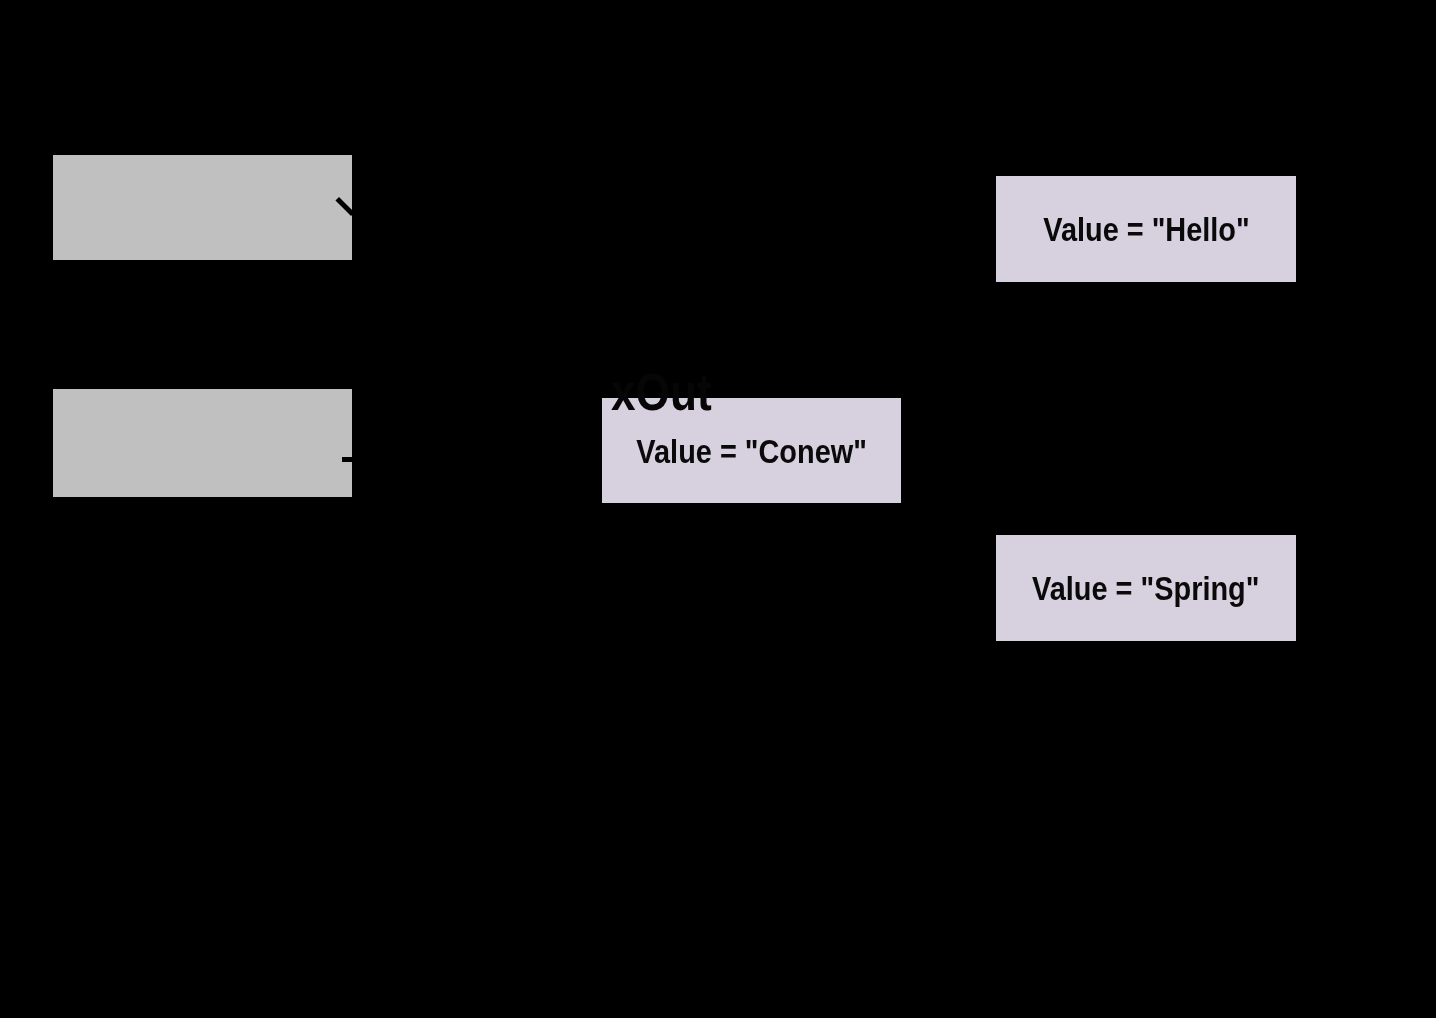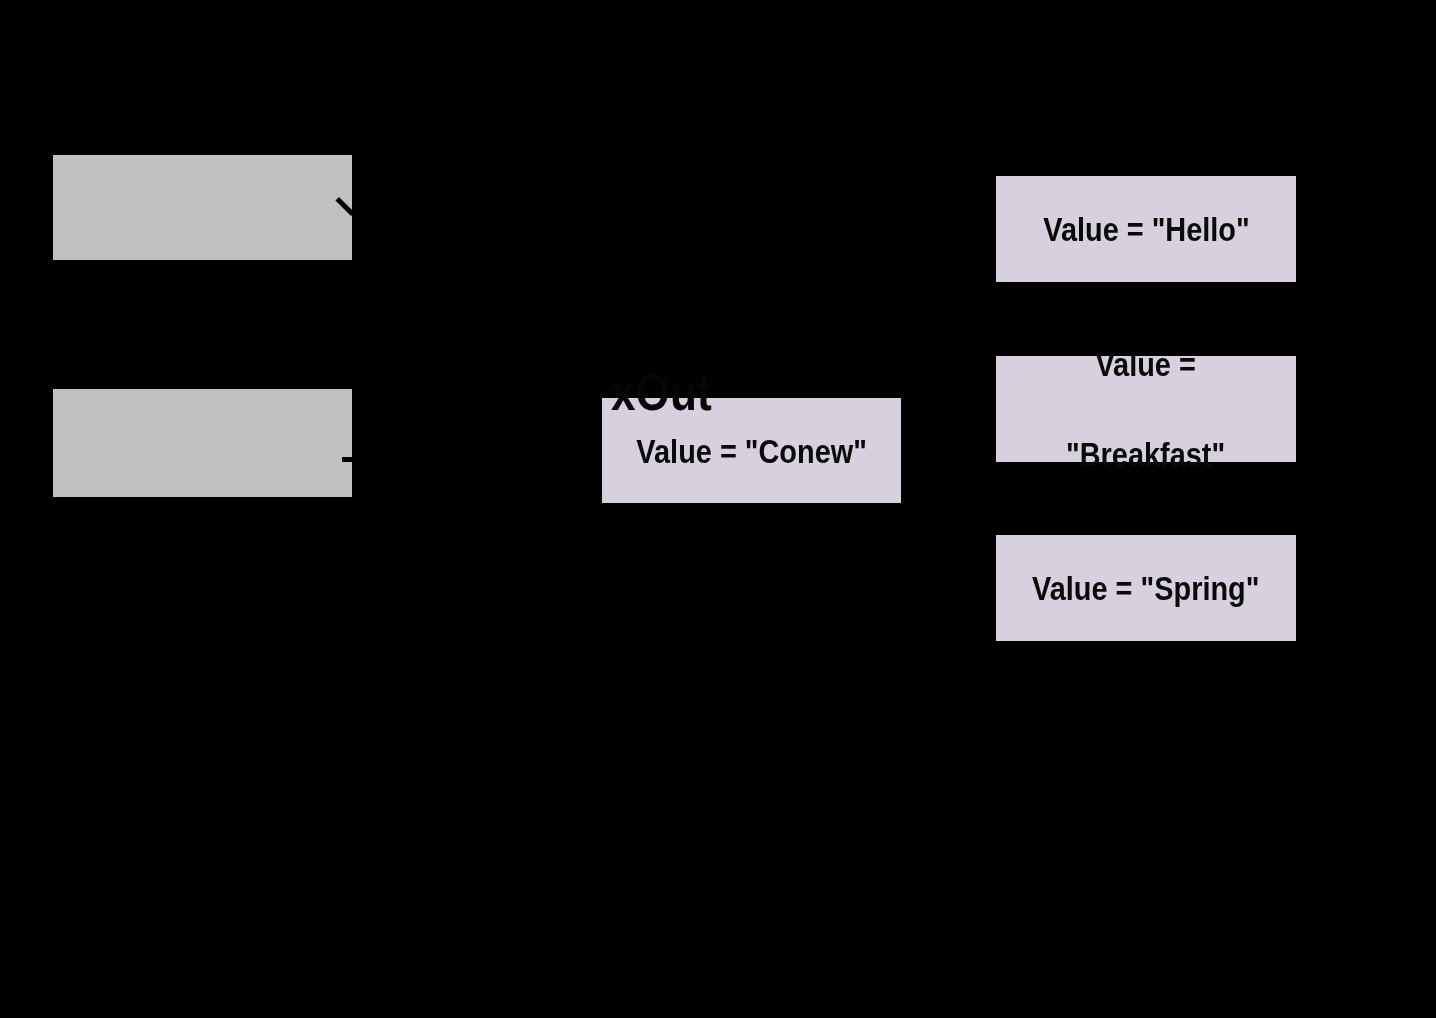--- a/index.html
+++ b/index.html
@@ -92,24 +92,18 @@
   <div class="node purple" id="conew">
     <span class="vtext">Value = "Conew"</span>
   </div>
 
   <div class="wire-label">xOut</div>
 
   <div class="node purple" id="hello">
     <span class="vtext">Value = "Hello"</span>
   </div>
 
-  <div class="node purple" id="breakfast">
-    <span class="vtext">
-      <span class="vline">Value =</span>
-      <span class="vline">"Breakfast"</span>
-    </span>
-  </div>
 
   <div class="node purple" id="spring">
     <span class="vtext">Value = "Spring"</span>
   </div>
 
 </div>
 
 </body></html>

